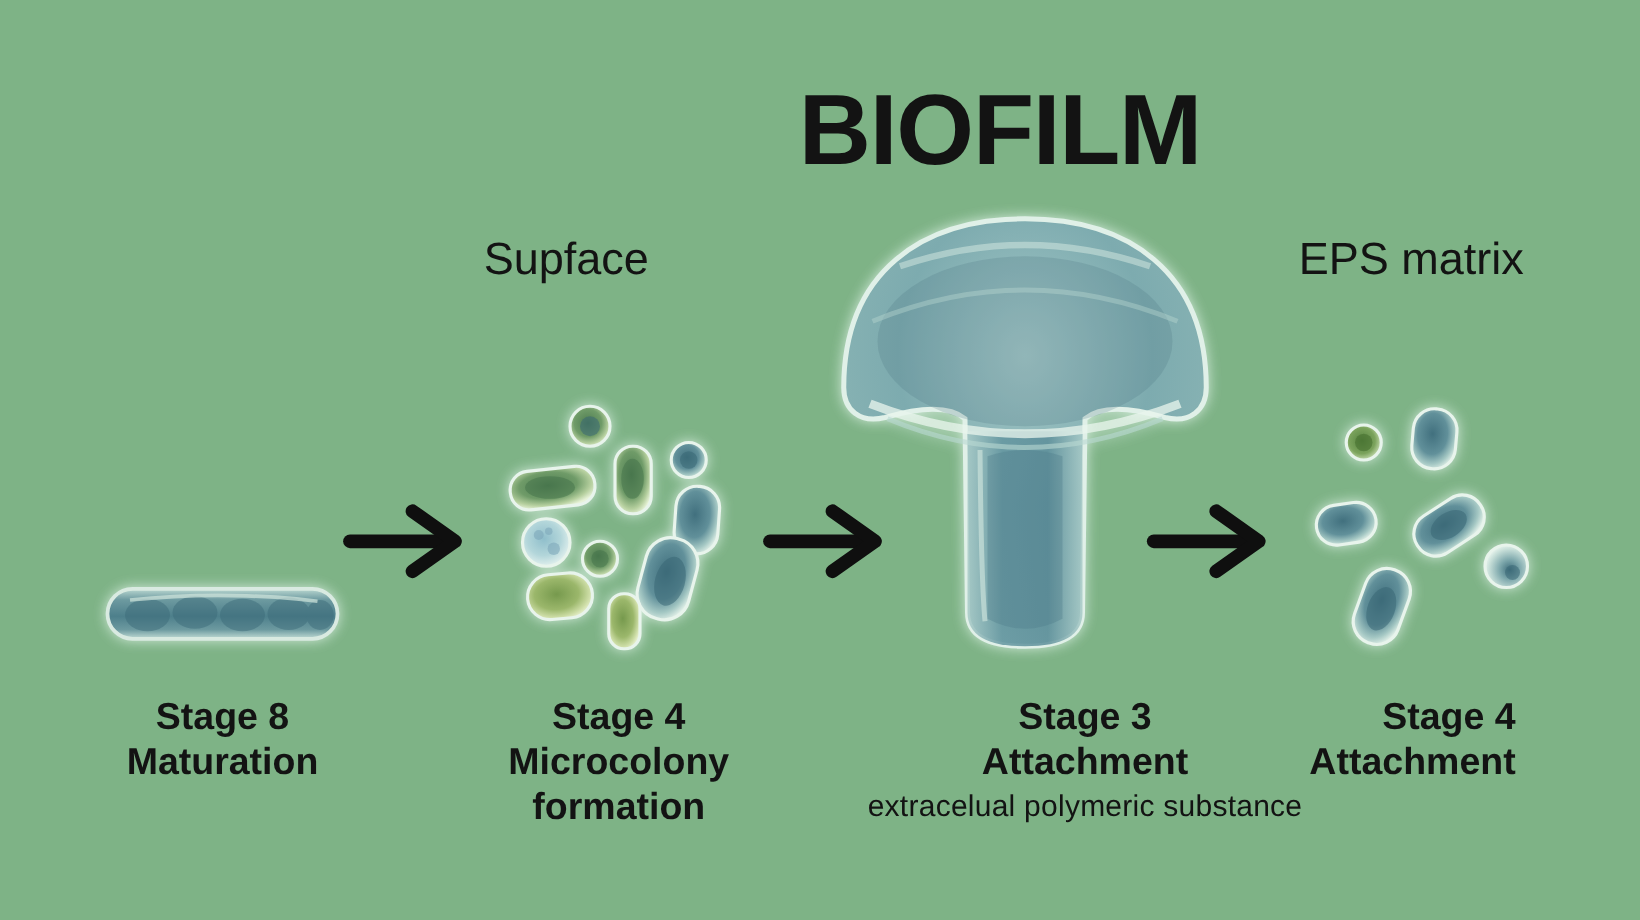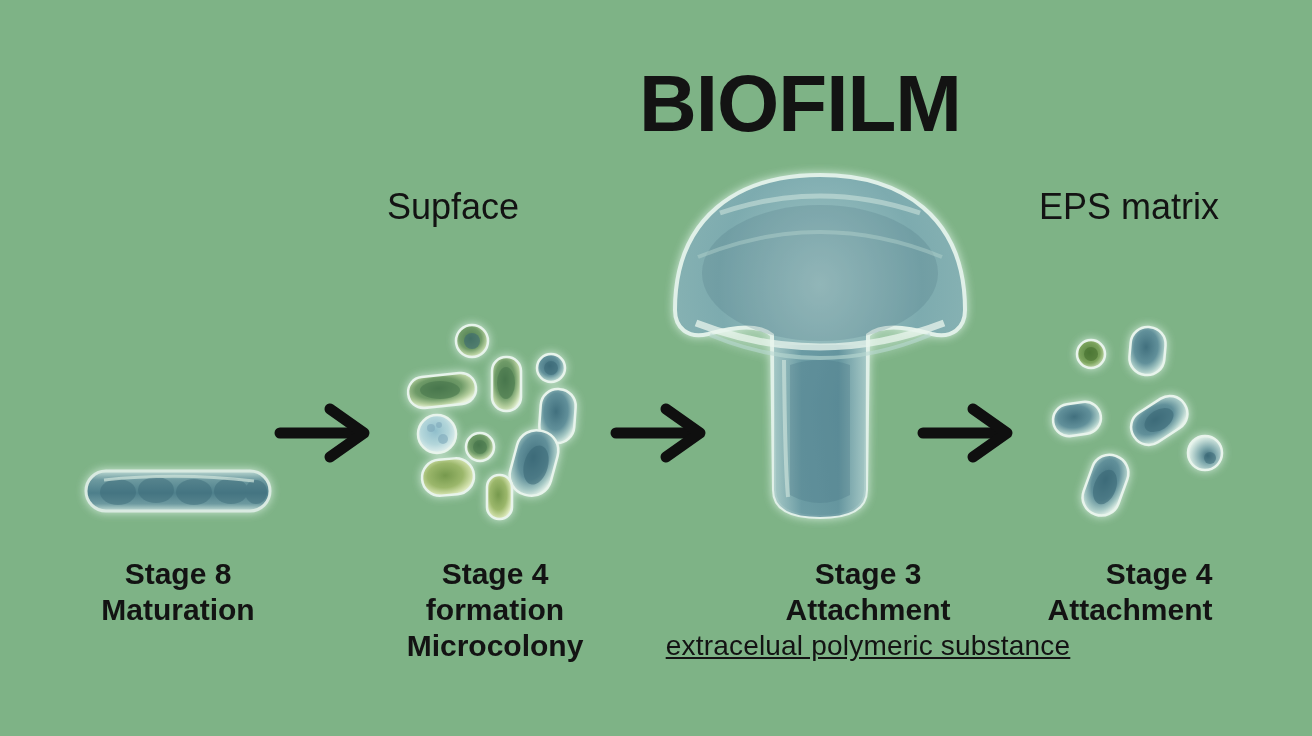--- a/index.html
+++ b/index.html
@@ -16,23 +16,22 @@
     white-space:nowrap;
   }
   .ann{font-size:36px;line-height:1;white-space:nowrap;}
   .ann.surface{top:189px;left:453px;transform:translateX(-50%);}
   .ann.eps{top:189px;left:1129px;transform:translateX(-50%);}
   .caption{
     text-align:center;font-weight:bold;font-size:30px;line-height:36px;
     transform:translateX(-50%);white-space:nowrap;
   }
   .caption .sub{
-    font-weight:normal;font-size:28px;line-height:24px;margin-top:6px;
+    font-weight:normal;font-size:24px;line-height:24px;margin-top:6px;
     letter-spacing:.2px;
-    text-decoration:underline;
   }
   .fig{display:block;}
   .glow{filter:drop-shadow(0 0 5px rgba(225,243,233,.85));}
 </style>
 </head>
 <body>
 
 <div class="canvas">
 
   <div class="abs title">BIOFILM</div>
@@ -202,22 +201,22 @@
     <circle cx="51" cy="44" r="7" fill="#46702f" opacity="0.6"></circle>
   </svg>
 
   <div class="abs caption" style="left:178px;top:556px;">
     <div>Stage 8</div>
     <div>Maturation</div>
   </div>
 
   <div class="abs caption" style="left:495px;top:556px;">
     <div>Stage 4</div>
+    <div>Microcolony</div>
     <div>formation</div>
-    <div>Microcolony</div>
   </div>
 
   <div class="abs caption" style="left:820px;top:556px;margin-left:48px;">
     <div>Stage 3</div>
     <div>Attachment</div>
     <div class="sub">extracelual polymeric substance</div>
   </div>
 
   <div class="abs caption" style="left:1130px;top:556px;text-align:right;">
     <div>Stage 4</div>

